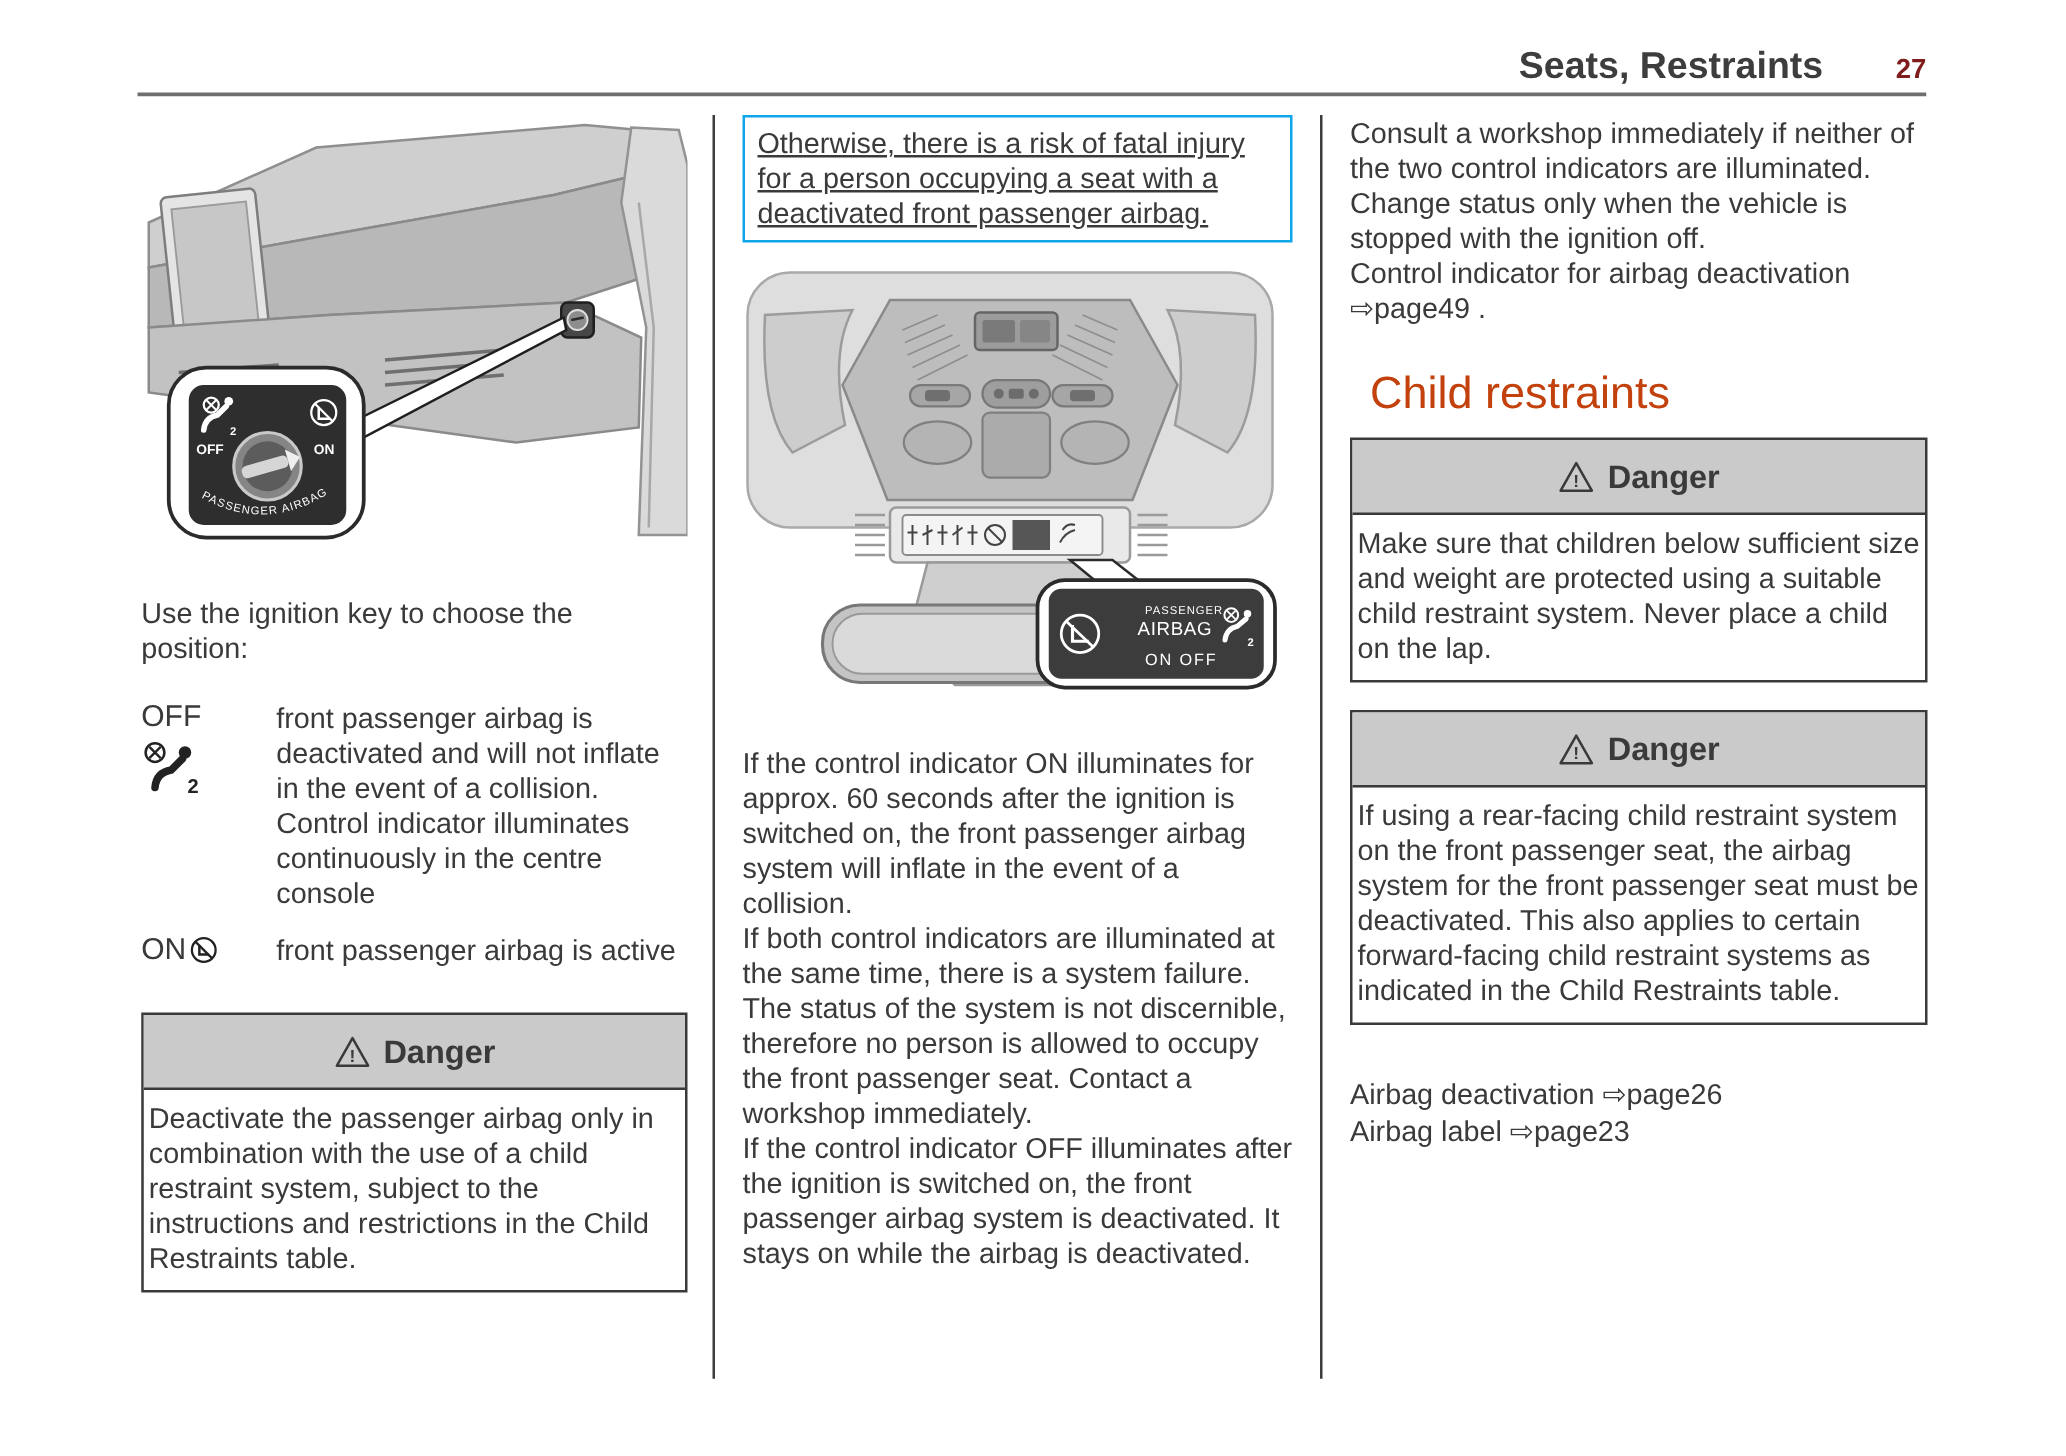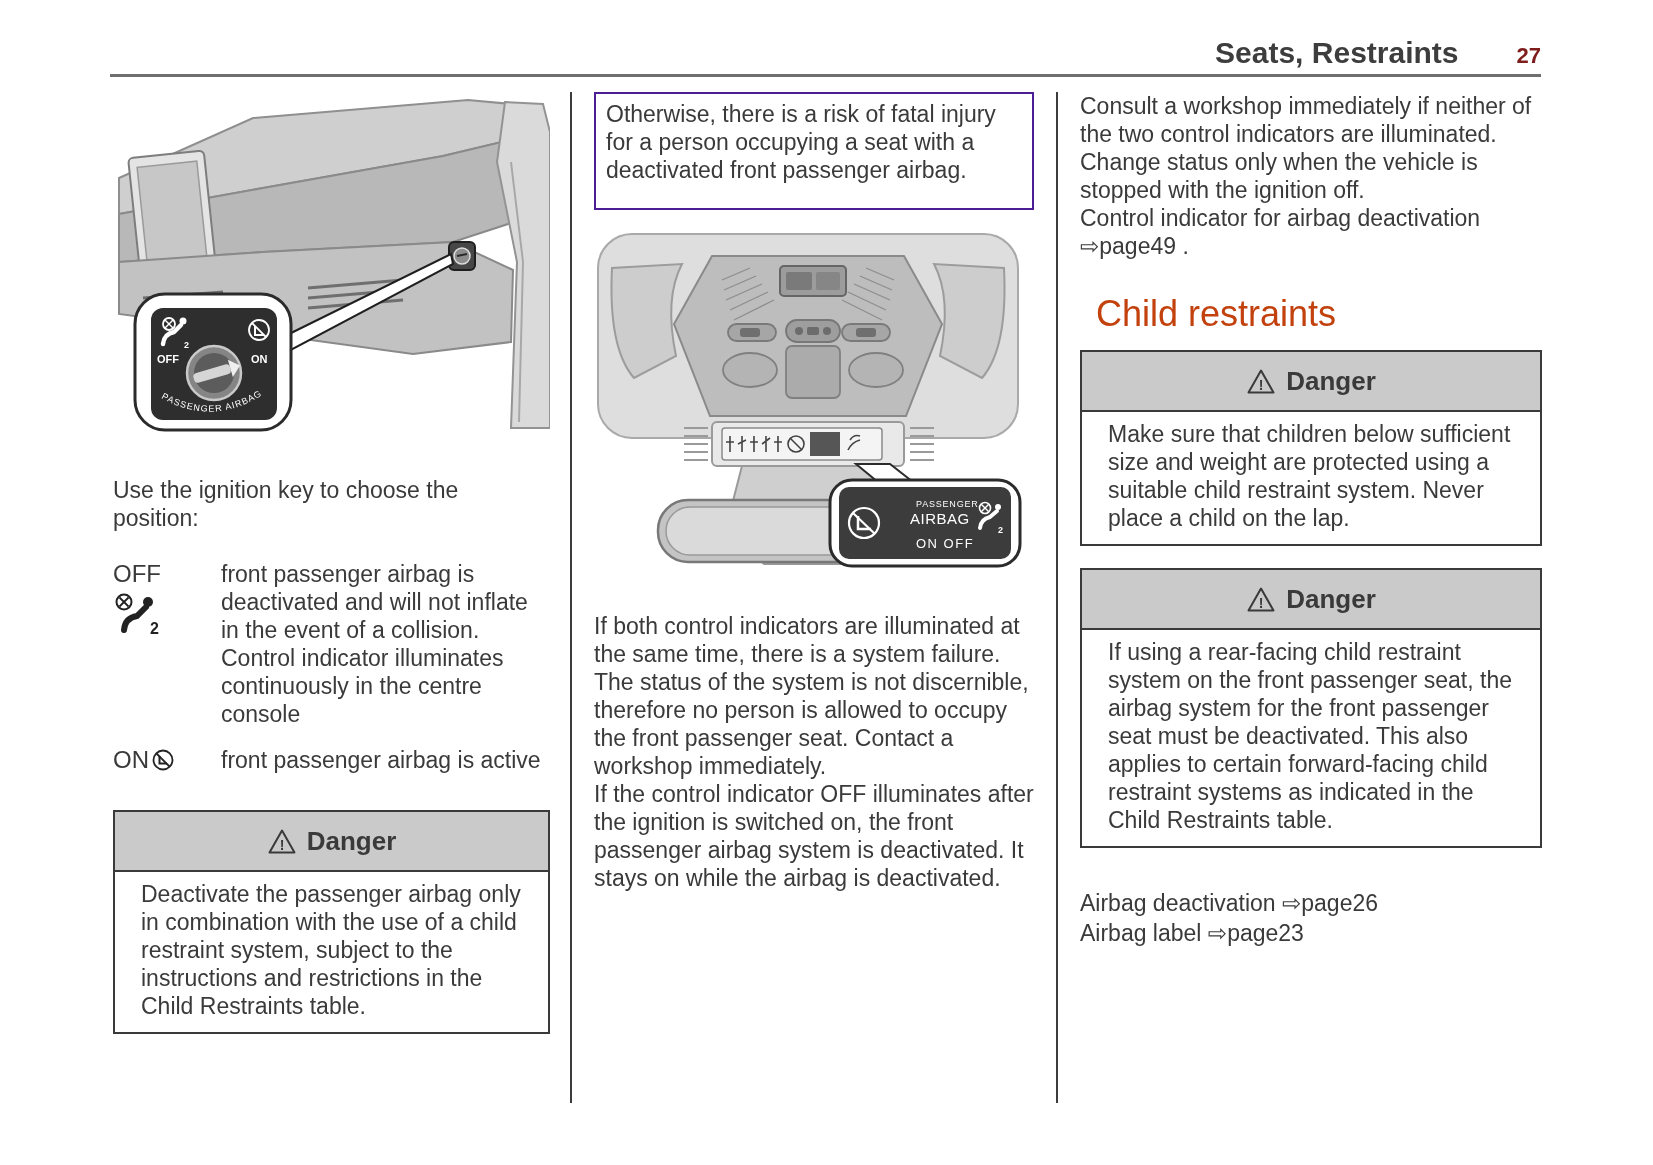--- a/index.html
+++ b/index.html
@@ -18,28 +18,28 @@
 
   .col { position:absolute; top:92px; }
   .col-left  { left:113px; width:437px; }
   .col-mid   { left:594px; width:440px; }
   .col-right { left:1080px; width:462px; }
 
   p { margin:0; font-size:23px; line-height:28px; color:#3a3a3a; }
   .figure { display:block; }
 
   
-  .note-box { border:2px solid #4c1d95; padding:6px 10px 24px; }
+  .note-box { border:2px solid #0ea5e9; padding:6px 10px 8px;text-decoration:underline; }
 
   
   .danger { border:2px solid #3a3a3a; }
   .danger-header { background:#cacaca; border-bottom:2px solid #3a3a3a; height:58px;
     display:flex; align-items:center; justify-content:center; gap:10px;
     font-size:26px; font-weight:bold; color:#3a3a3a; }
-  .danger-body { padding:8px 26px 12px; }
+  .danger-body { padding:8px 4px 12px; }
 
   
   .def-row { display:flex; align-items:flex-start; }
   .def-term { width:108px; flex:none; font-size:24px; color:#3a3a3a; }
   .def-desc { flex:1; }
   .term-stack { display:flex; flex-direction:column; gap:4px; }
   .term-inline { display:flex; align-items:flex-start; gap:2px; }
 
   .h1 { font-size:36px; font-weight:normal; color:#c2410c; line-height:40px; margin:16px; }
   .h2 { font-size:29px; font-weight:bold; color:#303030; line-height:33px; margin:0; }
@@ -277,20 +277,21 @@
         <circle cx="391" cy="280" r="5.5" stroke-width="1.6"></circle>
         <line x1="387.5" y1="276.5" x2="394.5" y2="283.5" stroke-width="1.4"></line>
         <line x1="394.5" y1="276.5" x2="387.5" y2="283.5" stroke-width="1.4"></line>
         <path d="M386,300 Q387,291 396,289 L403,283" stroke-width="4" stroke-linecap="round"></path>
         <circle cx="404" cy="279" r="3" fill="#ffffff" stroke="none"></circle>
         <text x="404" y="305" font-size="9" font-weight="bold" fill="#ffffff" stroke="none">2</text>
       </g>
     </svg>
 
     <div class="mt44">
+      <p>If the control indicator ON illuminates for approx. 60 seconds after the ignition is switched on, the front passenger airbag system will inflate in the event of a collision.</p>
       <p>If both control indicators are illuminated at the same time, there is a system failure. The status of the system is not discernible, therefore no person is allowed to occupy the front passenger seat. Contact a workshop immediately.</p>
       <p>If the control indicator OFF illuminates after the ignition is switched on, the front passenger airbag system is deactivated. It stays on while the airbag is deactivated.</p>
     </div>
   </div>
 
   <div class="col col-right">
 
     <p>Consult a workshop immediately if neither of the two control indicators are illuminated.</p>
     <p>Change status only when the vehicle is stopped with the ignition off.</p>
     <p><span>Control indicator for airbag deactivation</span><br>

